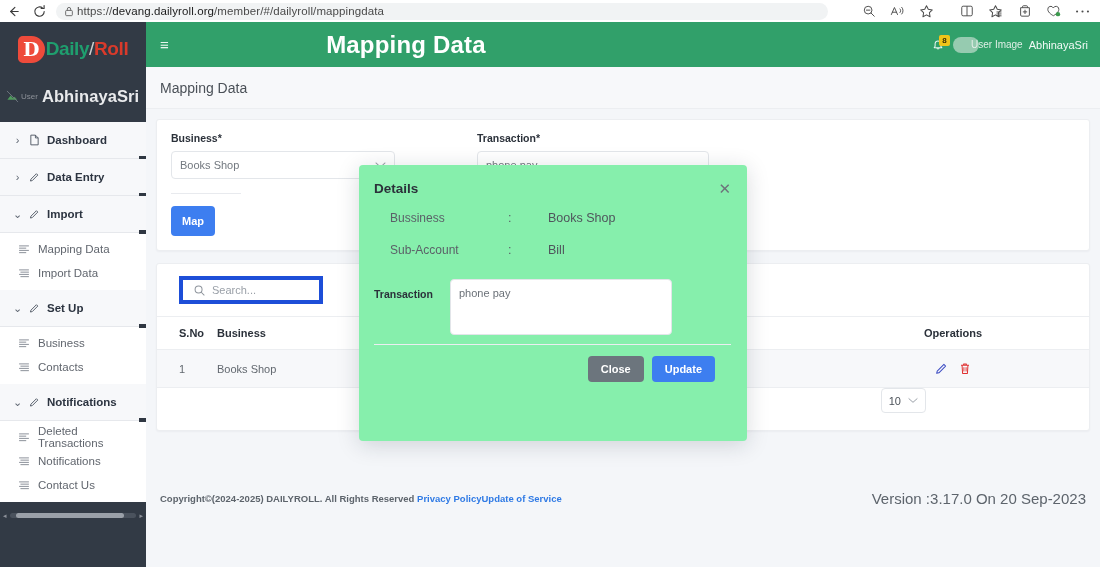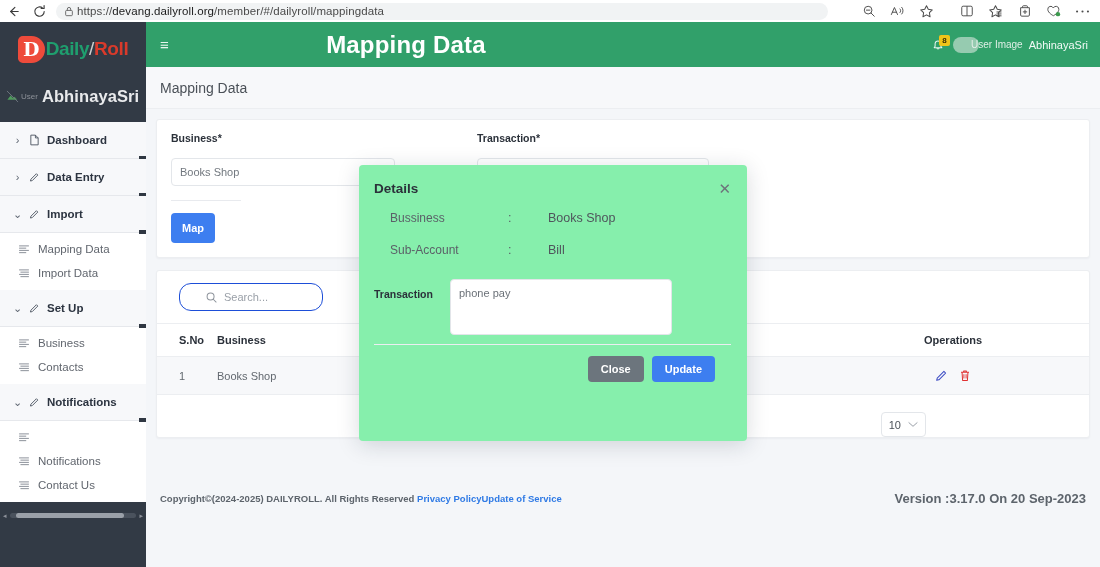--- a/index.html
+++ b/index.html
@@ -135,40 +135,40 @@
   .card {
     background: #ffffff; border-radius: 3px; border: 1px solid #eceef1;
     box-shadow: 0 1px 2px rgba(20,30,50,.04);
   }
 
   .form-card { padding: 12px 14px 14px 14px; }
   .form-row { display: flex; gap: 0; }
   .field { width: 306px; }
   .field.sub { width: 306px; }
   .field.tr { width: 232px; }
-  .flabel { font-size: 10.5px; font-weight: bold; color: #2b313a; margin-bottom: 14px; display: block; }
+  .flabel { font-size: 10.5px; font-weight: bold; color: #2b313a; margin-bottom: 7px; display: block; }
   .ctrl {
     height: 28px; border: 1px solid #e3e6ea; border-radius: 4px; background: #fff;
     display: flex; align-items: center; padding: 0 8px; width: 224px;
     font-size: 11px; color: #72787f;
   }
   .ctrl .val { flex: 1; white-space: nowrap; overflow: hidden; }
   .ctrl .ico { color: #9aa0a8; font-size: 11px; margin-left: 6px; display:flex; }
   .ctrl.wide { width: 232px; }
   .divider-short { width: 70px; height: 1px; background: #e8eaee; margin: 14px 0 12px 0; }
   .btn-map {
     height: 30px; width: 44px; background: #3d7ef0; color: #fff; font-size: 11px; font-weight: bold;
     border: none; border-radius: 4px; cursor: pointer;
   }
 
   .table-card { margin-top: 12px; padding: 0; }
   .search-wrap { padding: 12px 0 12px 22px; }
   .search-box {
-    width: 144px; height: 28px; border: 1px solid #1d4ed8; border-radius: 12px;
-    display: flex; align-items: center; gap: 7px; padding: 0 26px; background: #fff;
+    width: 144px; height: 28px; border: 4px solid #1d4ed8; border-radius: 0;
+    display: flex; align-items: center; gap: 7px; padding: 0 11px; background: #fff;
   }
   .search-box .sico { color: #8e949c; display: flex; }
   .search-box input {
     border: none; outline: none; font-size: 11px; color: #4b5158; width: 100%;
     font-family: "Liberation Sans", sans-serif; background: transparent;
   }
   .search-box input::placeholder { color: #9aa0a8; }
 
   table { width: 100%; border-collapse: collapse; }
   thead th {
@@ -181,35 +181,35 @@
     border-bottom: 1px solid #eceef1;
   }
   .col-sno { width: 60px; padding-left: 22px !important; }
   .col-biz { width: 190px; }
   .col-sub { width: 200px; }
   .col-tr  { width: 210px; }
   .col-ops { text-align: center; }
   .ops { display: flex; gap: 11px; justify-content: center; align-items: center; }
   .op-ico { cursor: pointer; display: flex; }
 
-  .pager { height: 42px; display: flex; align-items: flex-end; justify-content: flex-end; padding-right: 163px; }
+  .pager { height: 42px; display: flex; align-items: flex-start; justify-content: flex-end; padding-right: 163px; }
   .pager-select {
     height: 25px; min-width: 42px; border: 1px solid #e3e6ea; border-radius: 4px;
     display: flex; align-items: center; justify-content: space-between; gap: 7px;
     padding: 0 7px; font-size: 11px; color: #4b5158; background: #fff; cursor: pointer;
   }
   .pager-select .ch { color: #9aa0a8; font-size: 10px; }
 
   .footer {
     position: absolute; left: 0; bottom: 60px; width: 954px;
     display: flex; align-items: center; padding: 0 14px; height: 18px;
   }
   .footer-left { font-size: 9.5px; color: #5d646c; font-weight: bold; }
   .footer-left a { color: #2f7ae5; text-decoration: none; }
-  .footer-right { margin-left: auto; font-size: 13px; color: #5d646c; font-weight: bold; }
+  .footer-right { margin-left: auto; font-size: 15px; color: #5d646c; font-weight: normal; }
 
   
   .modal {
     position: absolute; left: 359px; top: 165px; width: 388px; height: 276px;
     background: #86efac; border-radius: 4px;
     box-shadow: 0 4px 22px rgba(25,35,55,.17); z-index: 40;
   }
   .modal-head {
     height: 46px; display: flex; align-items: center; padding: 0 16px 0 15px;
   }
@@ -430,20 +430,21 @@
         </span>
         <span class="glabel">Notifications</span>
       </div>
       <div class="nav-pad-top"></div>
       <div class="nav-item">
         <span class="nicon">
           <svg width="10" height="9" viewBox="0 0 11 10">
               <path d="M0.5 1h10M0.5 3.5h7M0.5 6h10M0.5 8.5h7" stroke="#8b9099" stroke-width="1.1" stroke-linecap="round"></path>
             </svg>
         </span>
+        <span class="nlabel">Deleted Transactions</span>
       </div>
       <div class="nav-item">
         <span class="nicon">
           <svg width="10" height="9" viewBox="0 0 11 10">
               <path d="M0.5 1h10M2 3.5h8.5M0.5 6h10M2 8.5h8.5" stroke="#8b9099" stroke-width="1.1" stroke-linecap="round"></path>
             </svg>
         </span>
         <span class="nlabel">Notifications</span>
       </div>
       <div class="nav-item">

